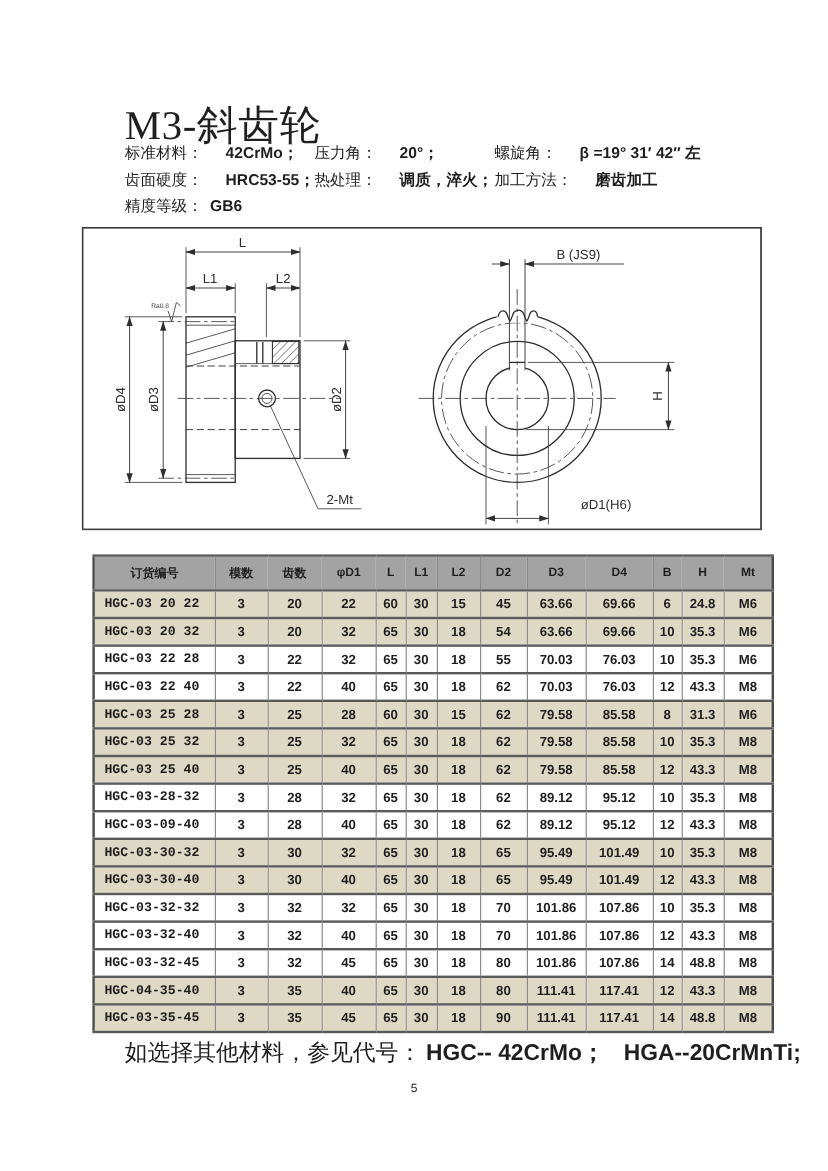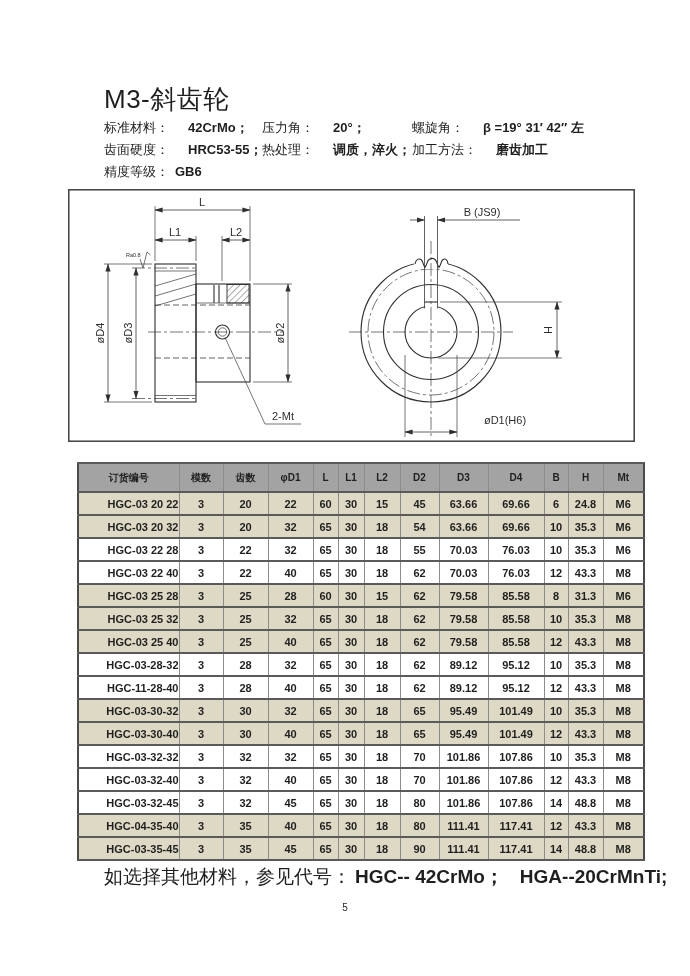--- a/index.html
+++ b/index.html
@@ -1,39 +1,39 @@
 <!DOCTYPE html>
 <html><head>
 <meta charset="utf-8">
 <style>
   html,body{margin:0;padding:0;}
   body{width:690px;height:976px;background:#ffffff;position:relative;
        font-family:"Liberation Sans",sans-serif;color:#1f1f1f;overflow:hidden;}
   .abs{position:absolute;}
   
-  #title{left:104px;top:82px;font-size:26px;font-weight:500;letter-spacing:.5px;}
+  #title{left:104px;top:82px;font-size:34px;font-weight:500;letter-spacing:.5px;font-family:Liberation Serif, serif;}
   #specs{left:104px;top:119px;width:560px;font-size:13px;}
   .spec-row{position:relative;height:22px;}
   .spec{position:absolute;top:0;white-space:nowrap;}
   .spec .lab{font-family:"Liberation Serif",serif;}
   .spec b{font-weight:700;margin-left:19px;}
   .c1{left:0;} .c2{left:158px;} .c3{left:308px;}
   
   #drawing{left:68px;top:189px;width:567px;height:253px;}
   
   #spec-table{position:absolute;left:77px;top:462px;border-collapse:collapse;
       table-layout:fixed;width:566px;border:2px solid #4a4a4a;}
   #spec-table th{height:25px;font-size:10px;font-weight:700;
       font-family:Liberation Sans, sans-serif;background:#a3a3a3;}
   #spec-table td{height:21px;font-size:11px;font-weight:700;text-align:center;
       background:#ffffff;padding:0;}
   #spec-table th,#spec-table td{border-left:1px solid #8c8c8c;border-right:1px solid #8c8c8c;
       border-top:2px solid #5a5a5a;border-bottom:2px solid #5a5a5a;white-space:nowrap;overflow:hidden;}
   #spec-table tr.shaded td{background:#ded9c4;}
-  #spec-table td.code{text-align:right;padding-left:8px;}
+  #spec-table td.code{text-align:left;padding-left:8px;font-family:Liberation Mono, monospace;}
   
   #note{left:104px;top:864px;font-size:19px;white-space:nowrap;}
   #note .lab{font-family:"Liberation Serif",serif;}
   #note b{font-weight:700;}
   #note b.g1{margin-left:4px;margin-right:16px;} #note b.g2{margin-right:24px;}
   #pageno{left:0;top:902px;width:690px;text-align:center;font-size:10px;}
   
   .obj{stroke:#2e2e2e;stroke-width:1.1;fill:none;}
   .thin{stroke:#3a3a3a;stroke-width:0.7;fill:none;}
   .dim{stroke:#3a3a3a;stroke-width:0.8;fill:none;}
@@ -313,21 +313,21 @@
         <td>30</td>
         <td>18</td>
         <td>62</td>
         <td>89.12</td>
         <td>95.12</td>
         <td>10</td>
         <td>35.3</td>
         <td>M8</td>
       </tr>
       <tr>
-        <td class="code">HGC-11-28-40</td>
+        <td class="code">HGC-03-09-40</td>
         <td>3</td>
         <td>28</td>
         <td>40</td>
         <td>65</td>
         <td>30</td>
         <td>18</td>
         <td>62</td>
         <td>89.12</td>
         <td>95.12</td>
         <td>12</td>

